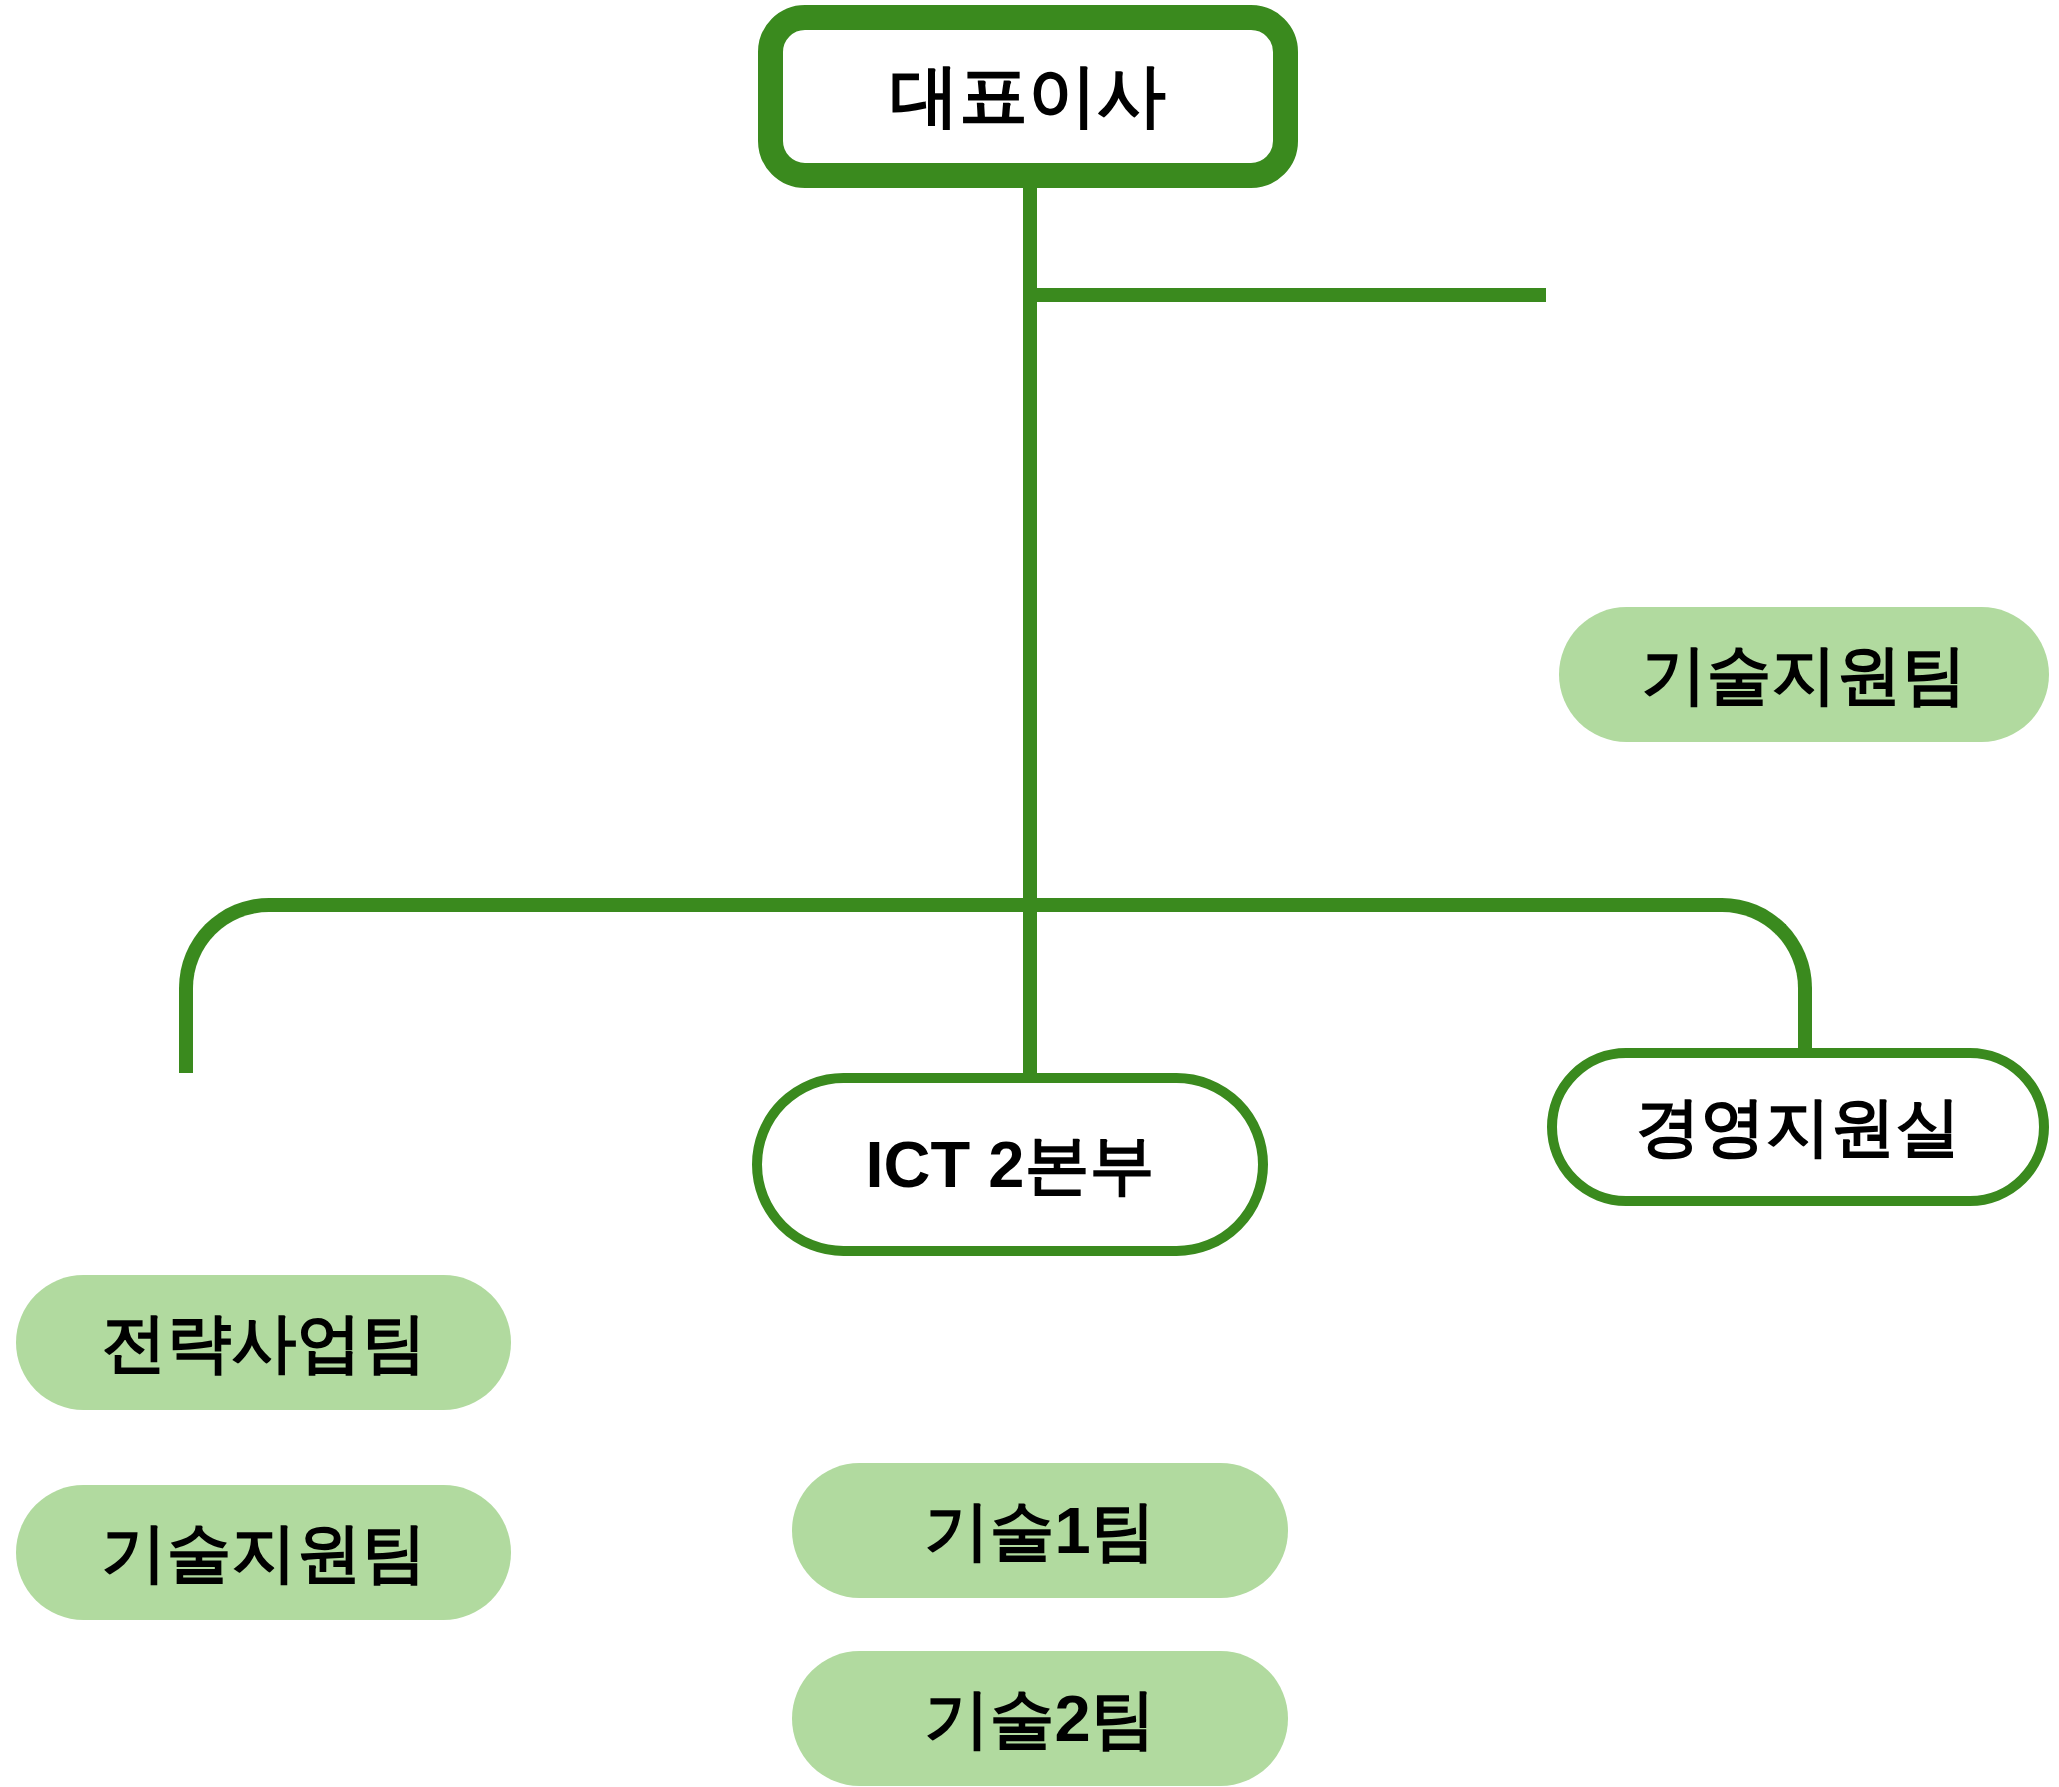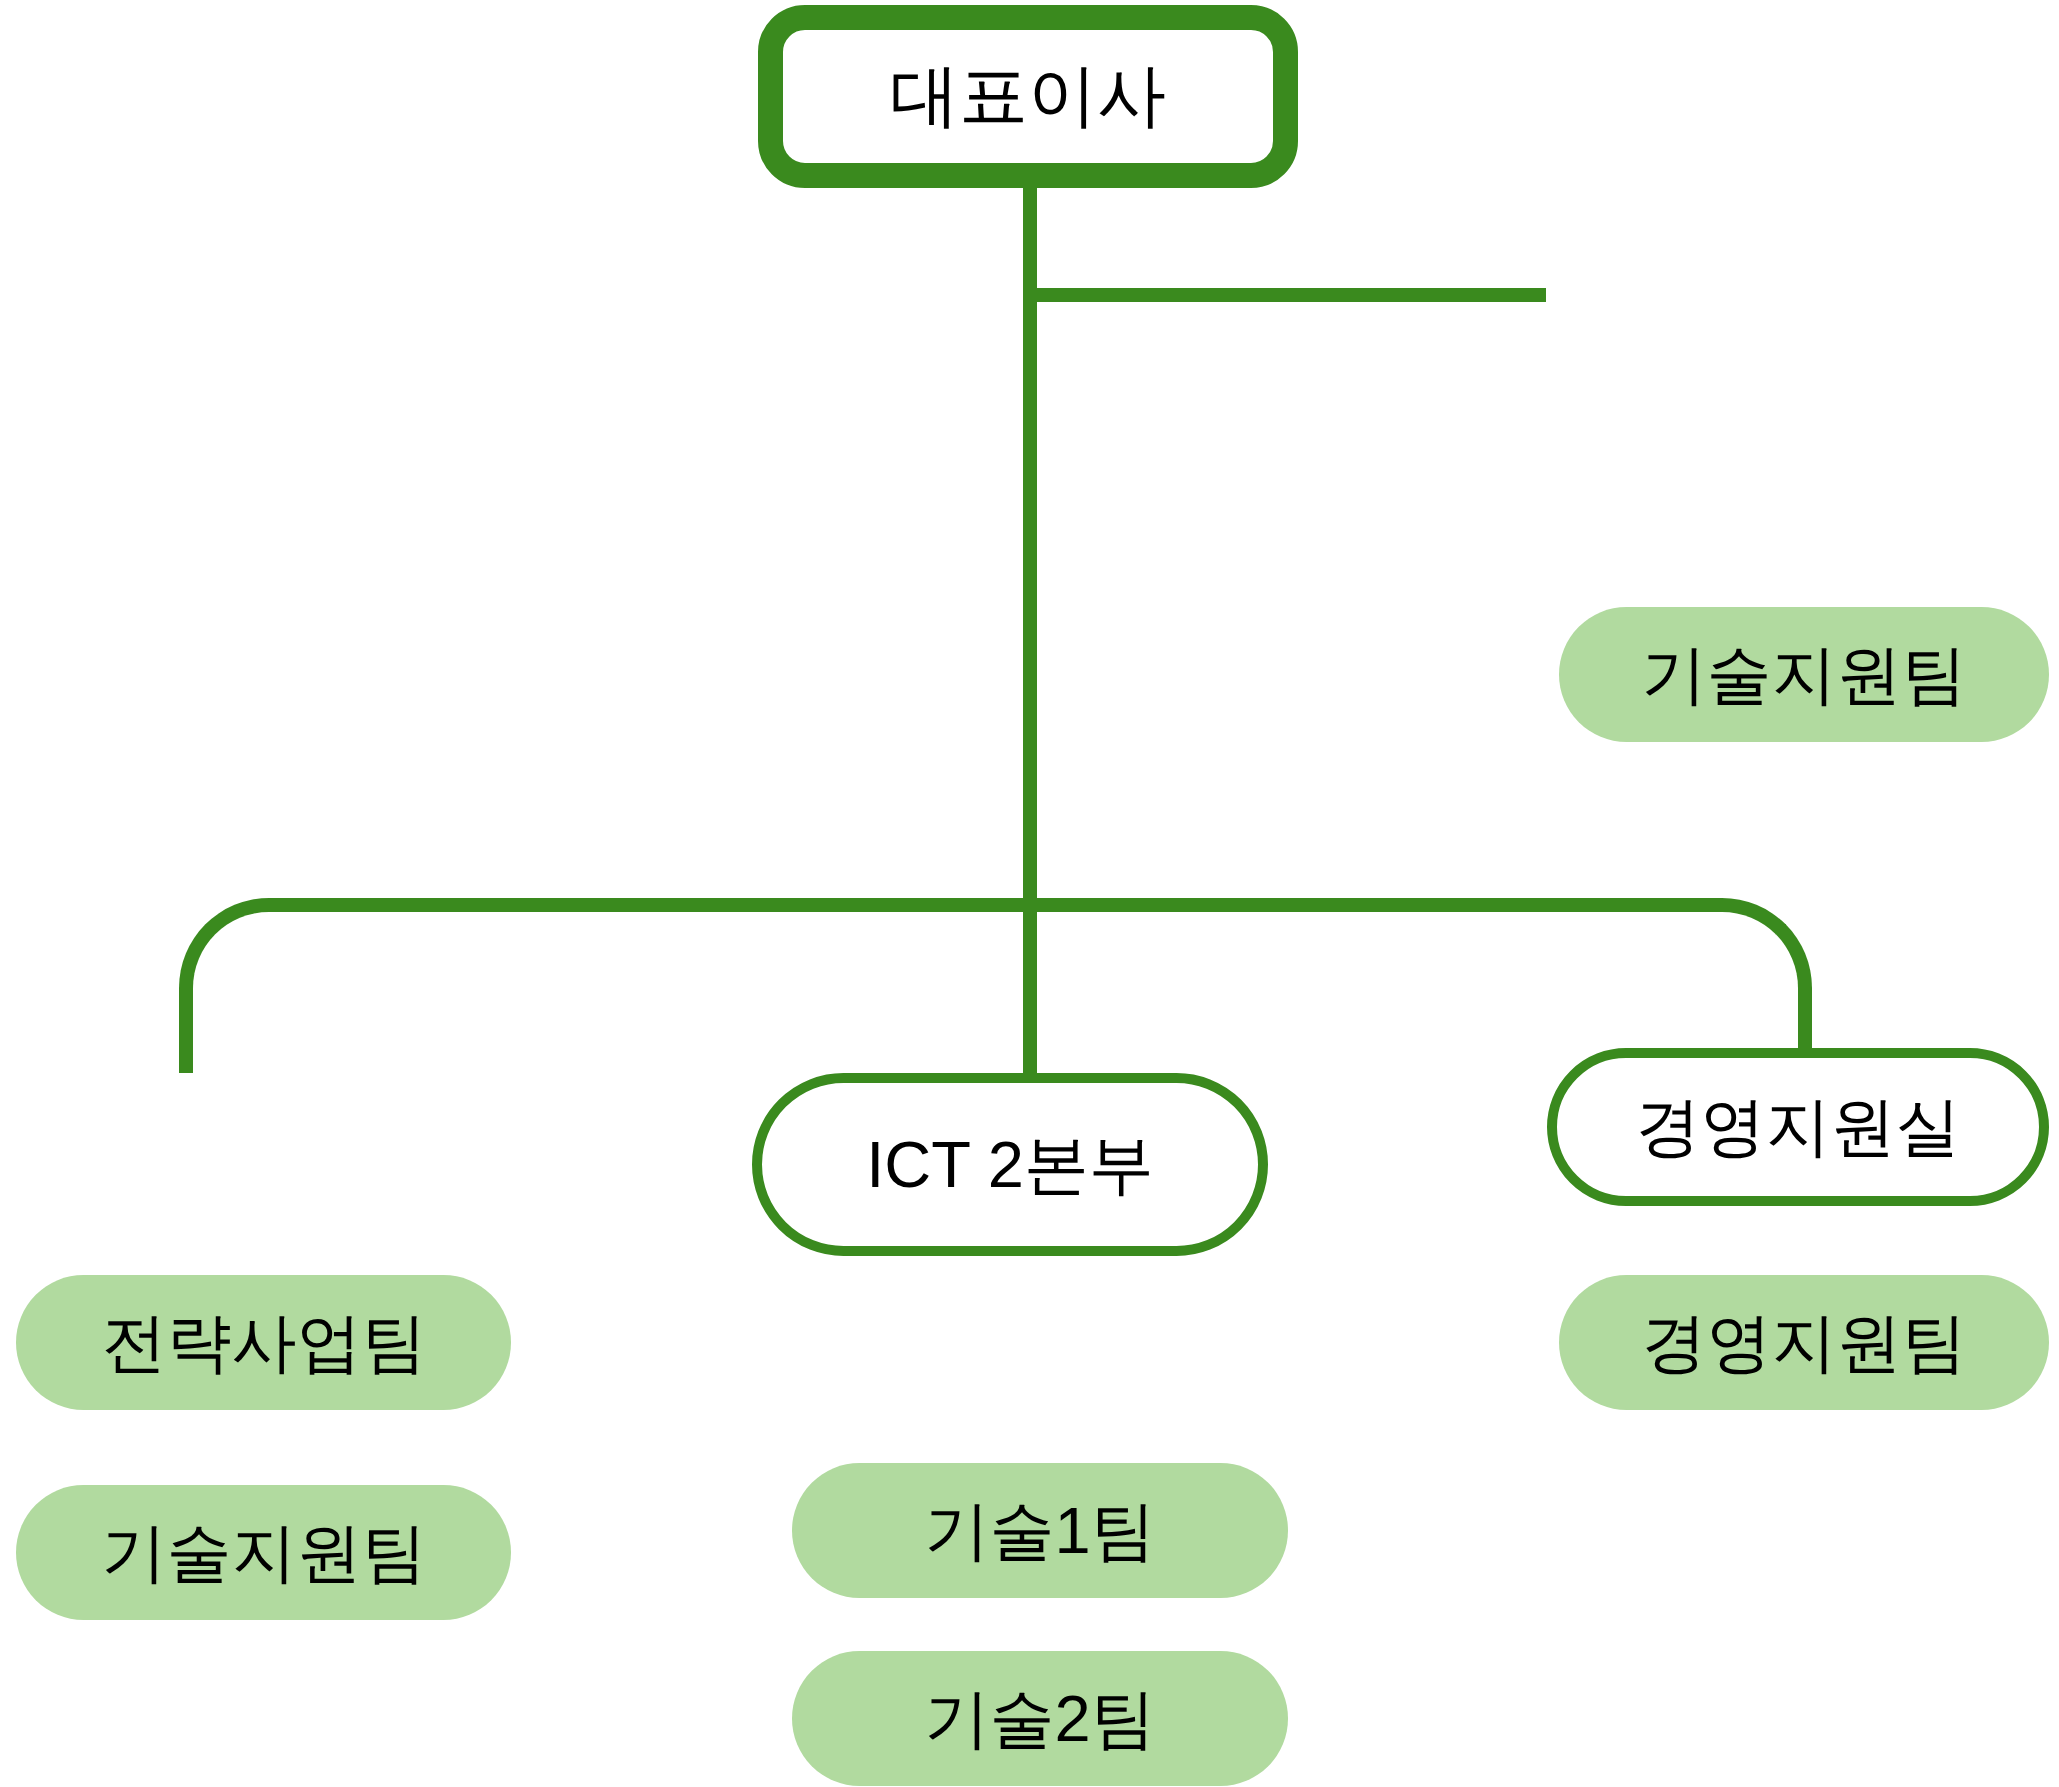--- a/index.html
+++ b/index.html
@@ -18,21 +18,21 @@
     --leaf: #B1DA9F;
     --text: #000000;
   }
   .box {
     position: absolute;
     display: flex;
     align-items: center;
     justify-content: center;
     box-sizing: border-box;
     font-size: 65px;
-    font-weight: 400;
+    font-weight: 700;
     color: var(--text);
     white-space: nowrap;
     text-align: center;
   }
   .box-root {
     background: #ffffff;
     border: 25px solid var(--line);
     border-radius: 47px;
     font-size: 69px;
   }
@@ -116,18 +116,15 @@
     <span>기술지원팀</span>
   </div>
 
   <div class="box box-leaf" id="d1-child-1">
     <span>기술1팀</span>
   </div>
   <div class="box box-leaf" id="d1-child-2">
     <span>기술2팀</span>
   </div>
 
-  <div class="box box-leaf" id="d2-child-0">
-    <span>경영지원팀</span>
-  </div>
 
 </div>
 
 
 </body></html>

